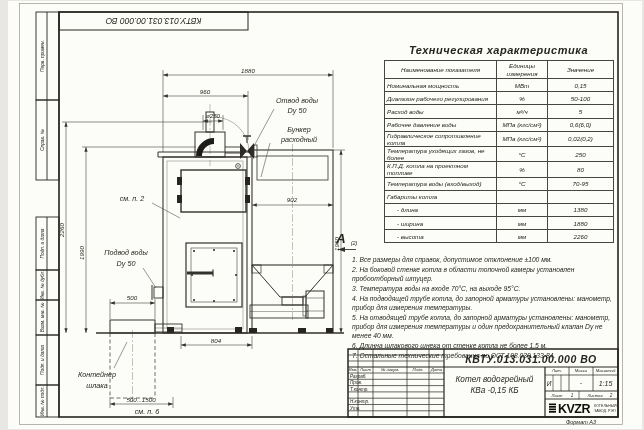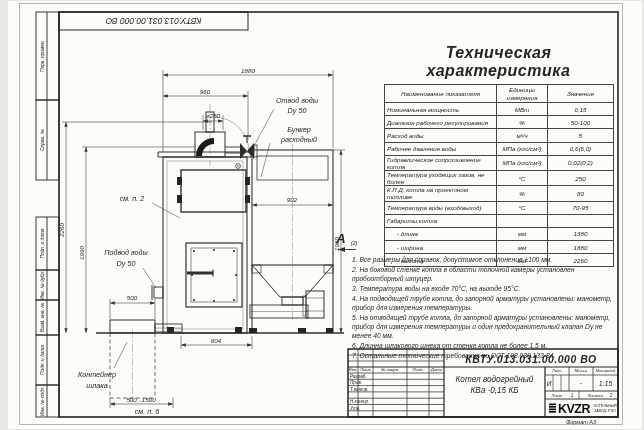--- a/index.html
+++ b/index.html
@@ -2,21 +2,21 @@
 <html><head>
 <meta charset="utf-8">
 <style>
   html,body{margin:0;padding:0;}
   body{width:644px;height:430px;background:#e8e7e3;font-family:"Liberation Sans",sans-serif;}
   #page{position:relative;width:644px;height:430px;overflow:hidden;}
   #draw-svg{position:absolute;left:0;top:0;z-index:1;}
   .ov{position:absolute;z-index:2;color:#26251f;}
   
   #tech{left:384px;top:44px;width:229px;font-style:italic;}
-  #tech .t-title{text-align:center;font-size:16px;font-weight:bold;letter-spacing:.5px;margin-bottom:4px;}
+  #tech .t-title{text-align:center;font-size:11px;font-weight:bold;letter-spacing:.5px;margin-bottom:4px;}
   #tech table{border-collapse:collapse;table-layout:fixed;width:229px;}
   #tech th,#tech td{border:0.8px solid #46453f;font-weight:normal;font-size:6.2px;line-height:1.15;padding:0 2px;overflow:hidden;}
   #tech th{height:17px;text-align:center;}
   #tech td{height:12.2px;}
   #tech td.c{text-align:center;}
   #tech td.ind{padding-left:12px;}
   col.c1{width:112px;} col.c2{width:51px;} col.c3{width:66px;}
   
   #notes{left:352px;top:256px;width:263px;font-style:italic;font-size:6.7px;line-height:1.34;}
   #notes p{margin:0 0 1px 0;}

